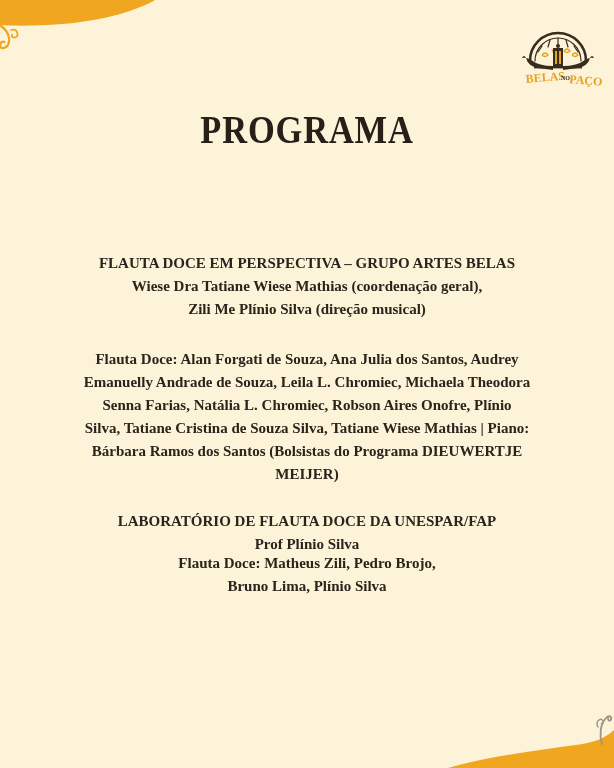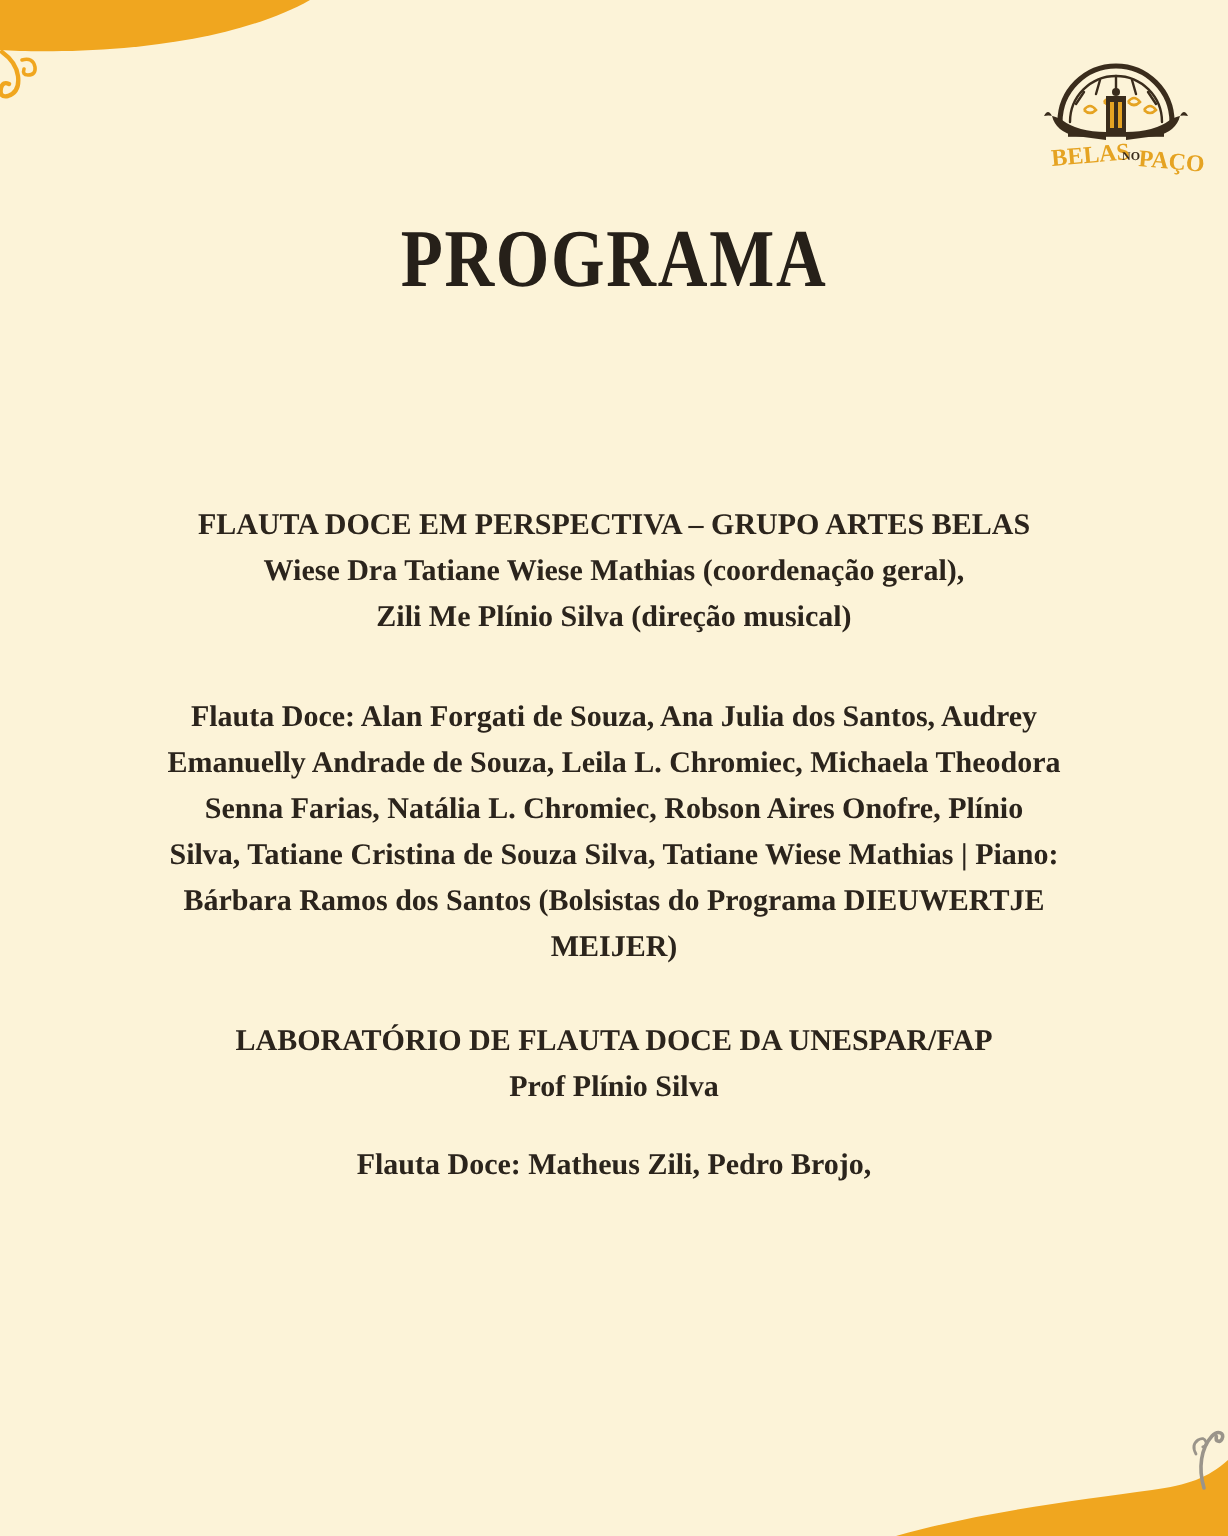--- a/index.html
+++ b/index.html
@@ -28,21 +28,21 @@
   
   .block{position:absolute;left:0;width:614px;text-align:center;}
   .block .line{
     white-space:nowrap;
     font-size:15px;font-weight:700;line-height:23px;
     color:#2B241C;
   }
   .block-grupo{top:252px;}
   .block-performers{top:348px;}
   .block-laboratorio{top:510px;}
-  .block-lab-performers{top:572px;}
+  .block-lab-performers{top:552px;}
 </style>
 </head>
 <body>
 
 <div class="page">
 
   <svg class="corner-tl" width="200" height="60" viewBox="0 0 200 60">
     <path d="M0,0 L155,0 C132,13 98,21 62,24 C38,26 14,26 0,25 Z" fill="#F0A61F"></path>
     <g stroke="#F0A61F" fill="none" stroke-linecap="round">
       <path d="M1,26 Q8,31 9,38 Q10,46 4,48 Q-0.5,49 0.5,44 Q1.5,40.5 4.5,42" stroke-width="2.2"></path>
@@ -102,20 +102,21 @@
     <div class="line">MEIJER)</div>
   </div>
 
   <div class="block block-laboratorio">
     <div class="line">LABORATÓRIO DE FLAUTA DOCE DA UNESPAR/FAP</div>
     <div class="line">Prof Plínio Silva</div>
   </div>
 
   <div class="block block-lab-performers">
     <div class="line">Flauta Doce: Matheus Zili, Pedro Brojo,</div>
+    <div class="line">Bruno Lima, Plínio Silva</div>
   </div>
 
   <svg class="corner-br" width="262" height="72" viewBox="0 0 262 72">
     <path d="M96,72 C138,60 188,54 224,49 C242,46.5 252,43 262,34 L262,72 Z" fill="#F0A61F"></path>
     <g stroke="#9A948A" fill="none" stroke-linecap="round">
       <path d="M250,48 C247,38 248.5,28 254,22 C257,18.8 260.5,20.5 259,23.5 C258,25.5 255.5,24.8 256.2,22.2" stroke-width="1.8"></path>
       <path d="M246,31 Q243.5,26.5 247,24 Q250,22.2 251,25 Q251.6,27 249.4,27.4" stroke-width="1.4"></path>
     </g>
   </svg>
 

